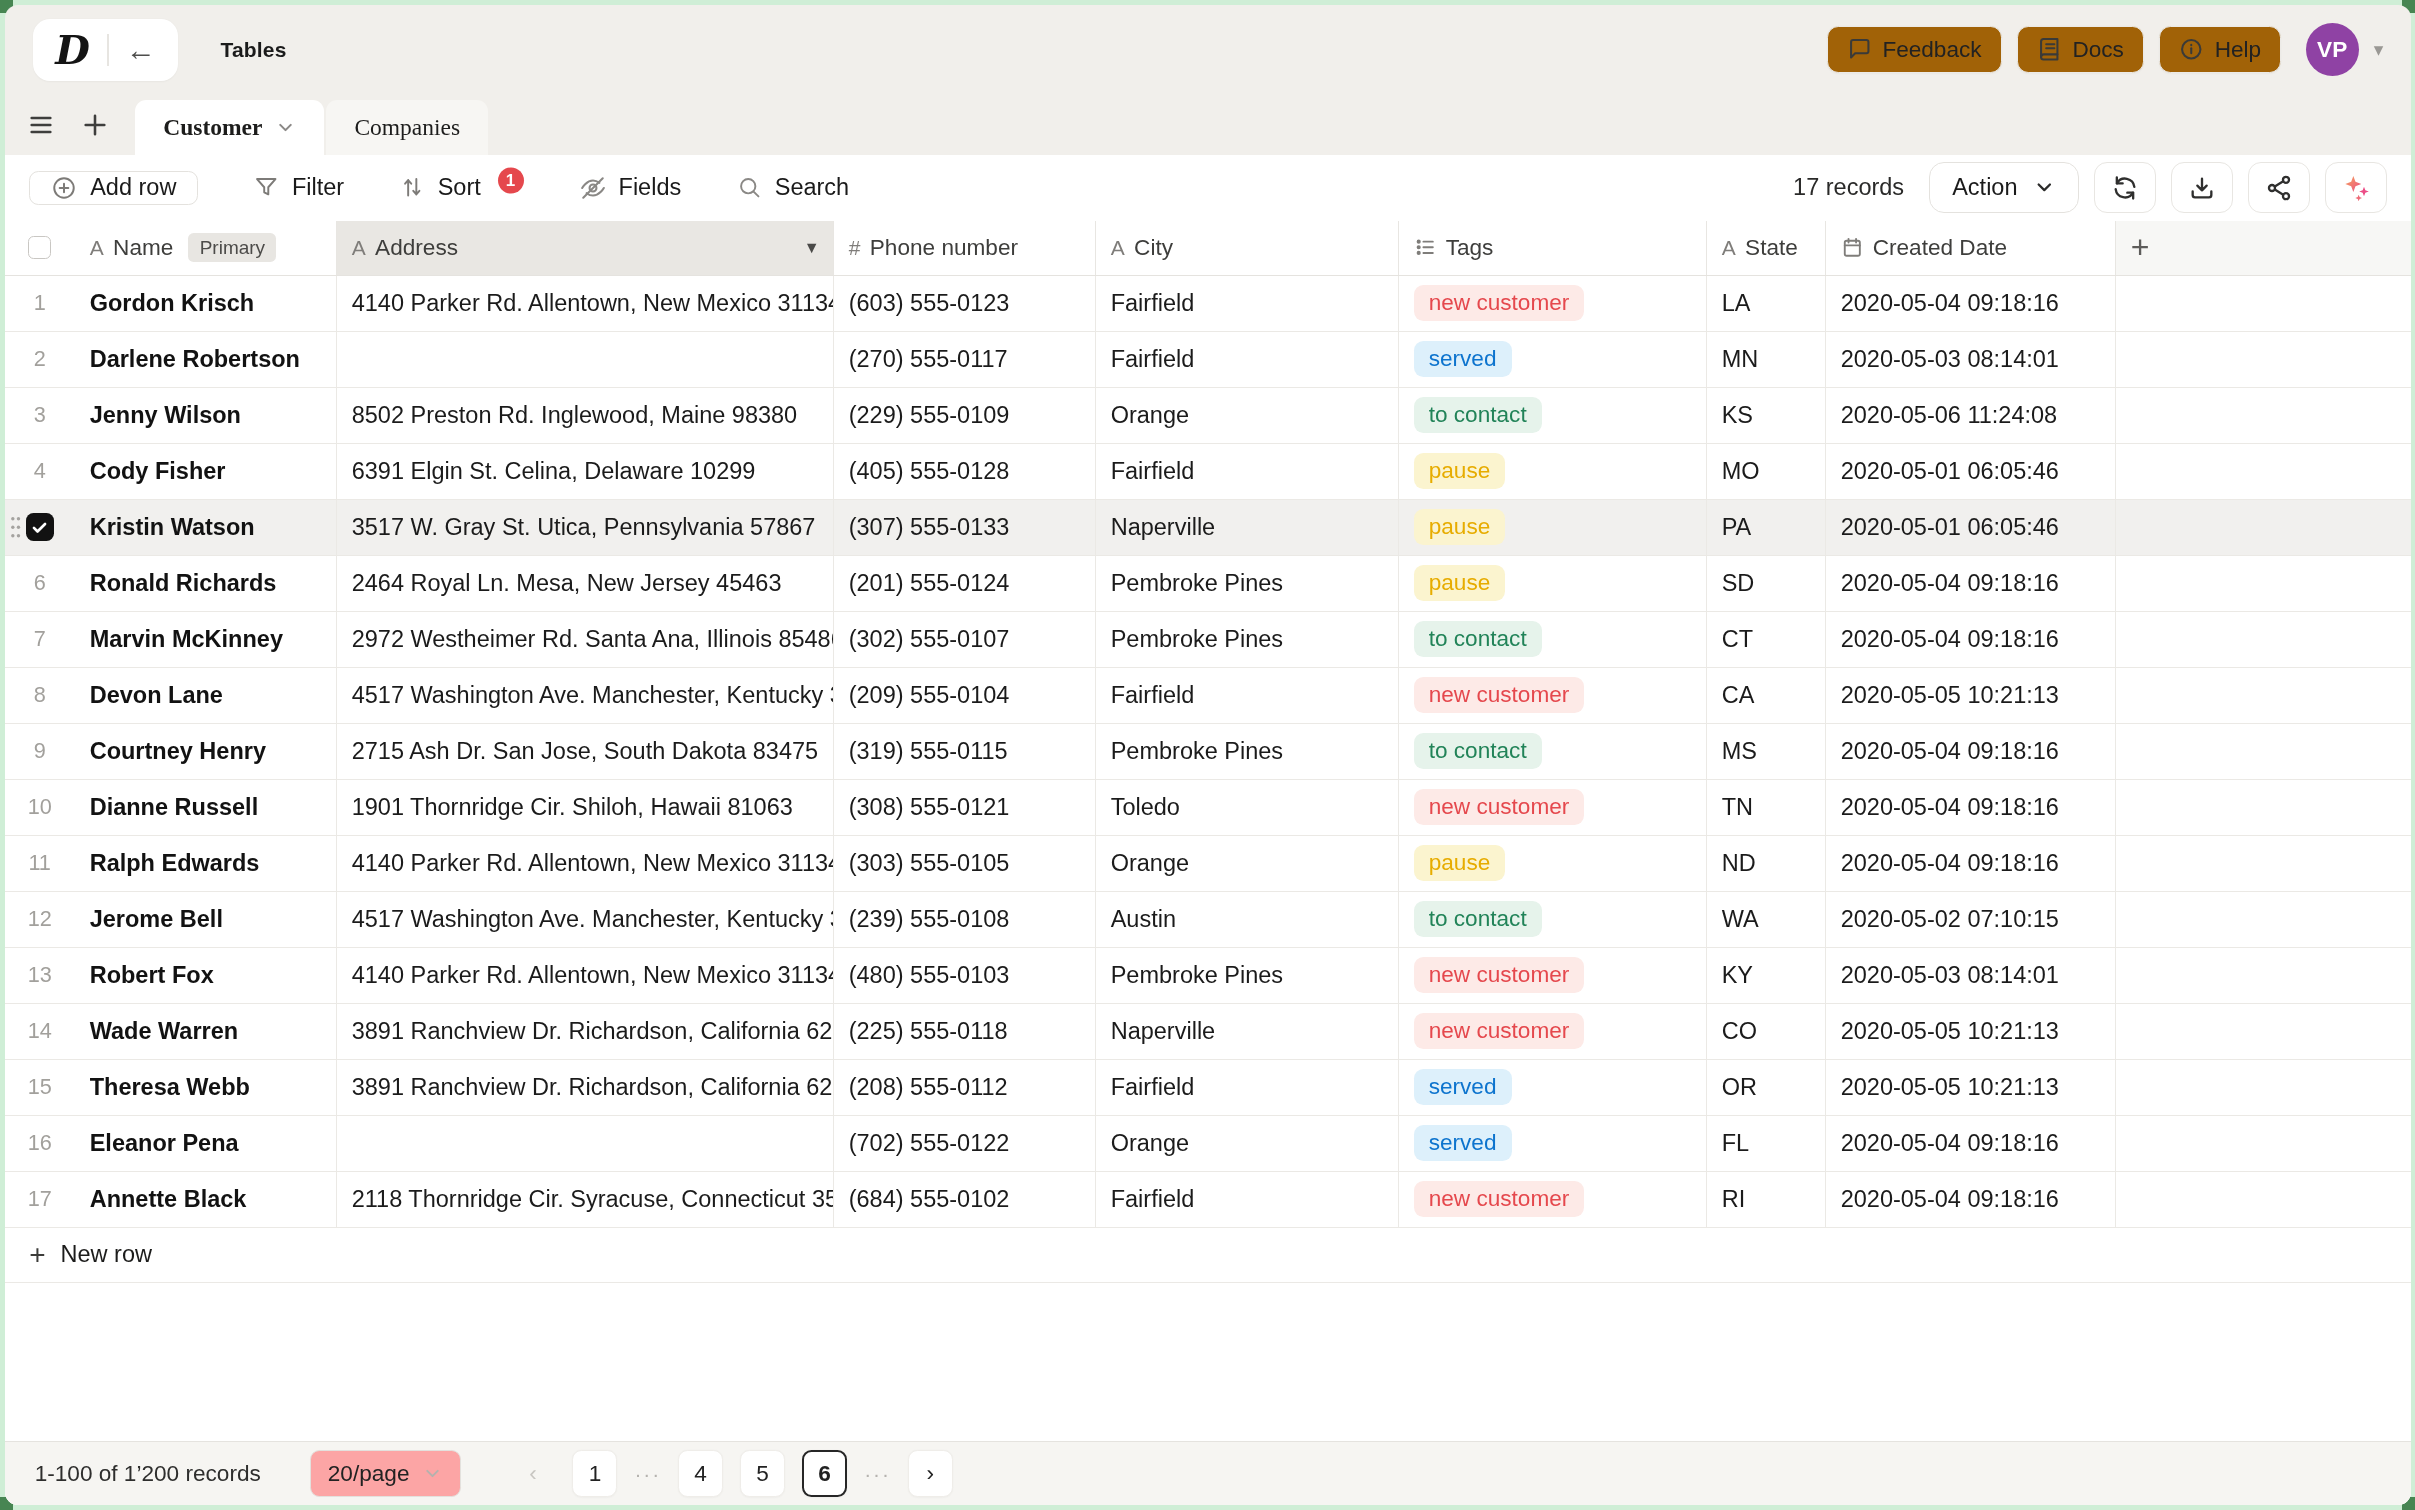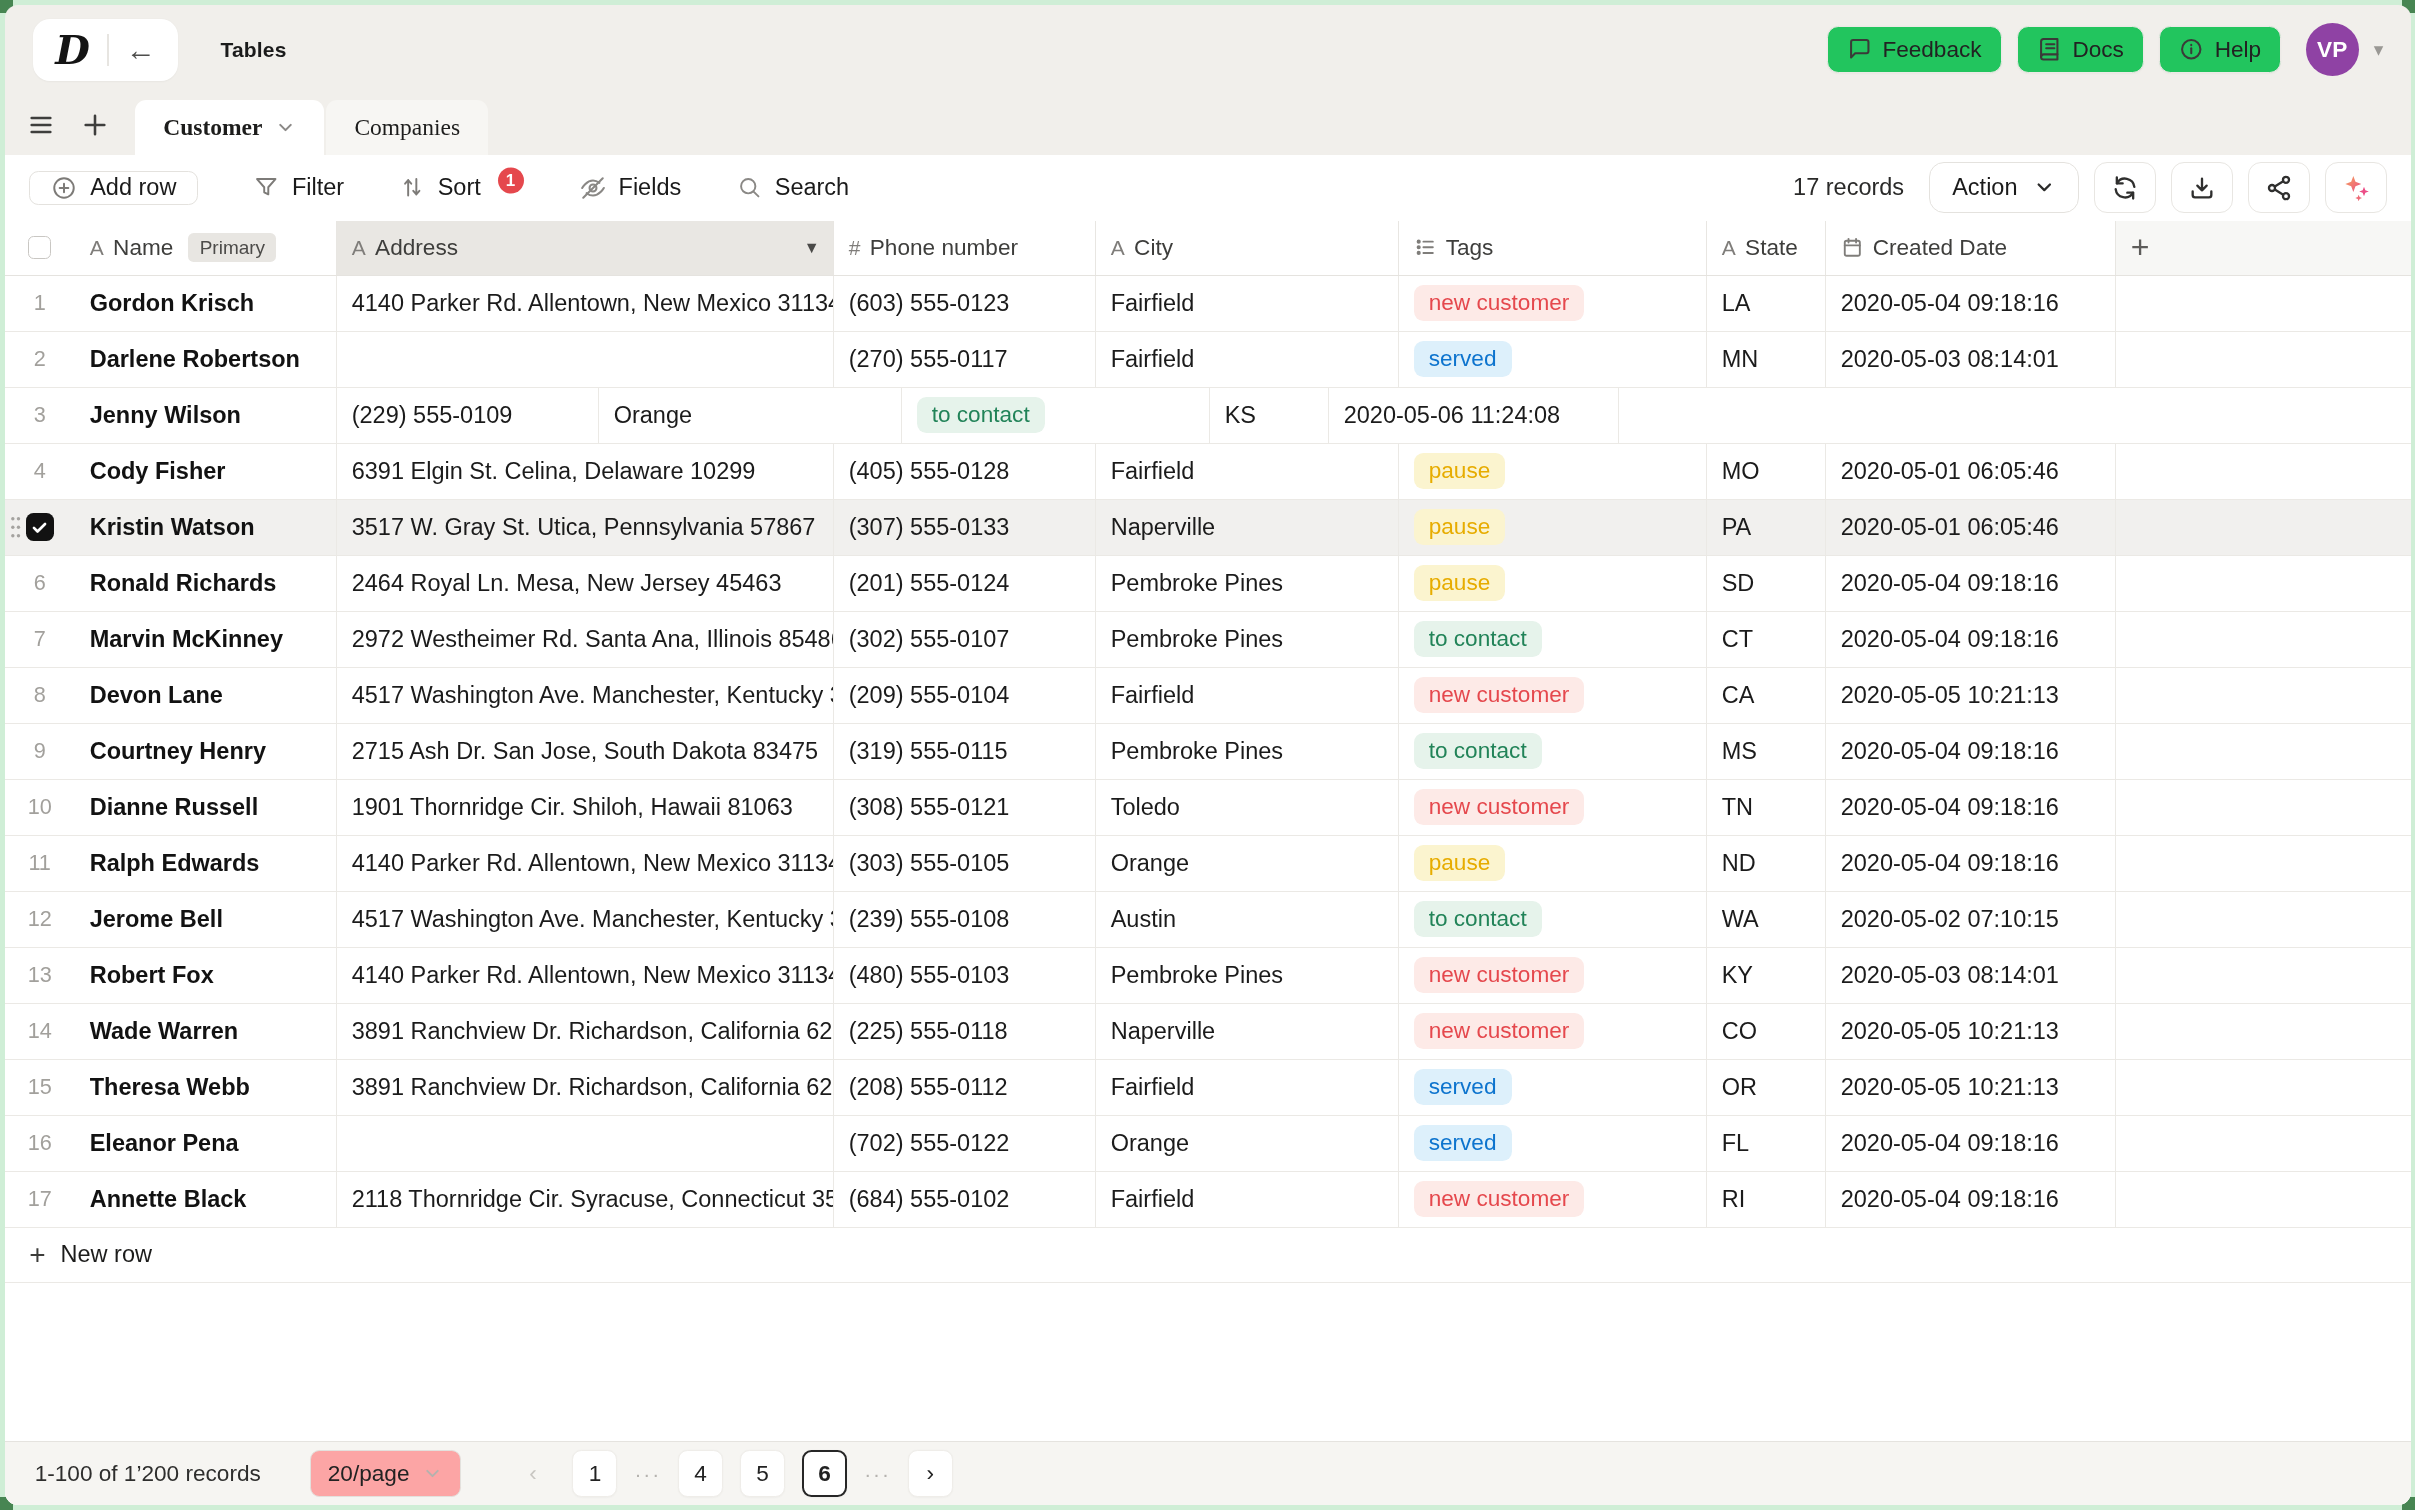--- a/index.html
+++ b/index.html
@@ -22,21 +22,21 @@
   .logo-pill {
     background:#fff; border-radius:17px; height:62px; padding:0 22.6px;
     display:flex; align-items:center; gap:17px; box-shadow:0 0.9px 1.9px rgba(0,0,0,.04);
   }
   .logo-glyph { font-family:"DejaVu Serif",serif; font-style:italic; font-weight:700; font-size:40px; line-height:1; color:#141414; }
   .logo-divider { width:1.9px; height:32px; background:#e7e5e1; }
   .back-arrow { font-size:30px; color:#4e4e4c; line-height:1; }
   .page-title { margin-left:42px; font-size:21px; font-weight:700; letter-spacing:0.2px; }
   .header-spacer { flex:1; }
   .hdr-btn {
-    background:#22c55e; border:0.9px solid #eceae6; border-radius:11.3px; height:47px;
+    background:#a16207; border:0.9px solid #eceae6; border-radius:11.3px; height:47px;
     display:flex; align-items:center; gap:11.3px; padding:0 19px; font-size:22.6px; font-weight:500; color:#222;
     margin-left:15px; box-shadow:0 0.9px 1.9px rgba(0,0,0,.03); cursor:pointer;
   }
   .hdr-btn svg { stroke:#3a3a38; }
   .avatar { width:53px; height:53px; border-radius:50%; background:#8f42a4; color:#fff;
     display:flex; align-items:center; justify-content:center; font-size:22.6px; font-weight:600; margin-left:24.5px; }
   .avatar-caret { margin-left:15px; color:#9a9894; font-size:19px; }
 
   
   .tab-strip { height:60px; display:flex; align-items:flex-end; padding-left:22.6px; flex:0 0 auto; }
@@ -374,20 +374,21 @@
             </div>
             <div class="t-cell col-6">MN</div>
             <div class="t-cell col-7">2020-05-03 08:14:01</div>
             <div class="t-cell col-8"></div>
           </div>
           <div class="t-row">
             <div class="t-cell col-0">
               <div class="row-num">3</div>
             </div>
             <div class="t-cell col-1 name-cell">Jenny Wilson</div>
+            <div class="t-cell col-2">8502 Preston Rd. Inglewood, Maine 98380</div>
             <div class="t-cell col-3">(229) 555-0109</div>
             <div class="t-cell col-4">Orange</div>
             <div class="t-cell col-5">
               <div class="tag-pill" style="background: rgb(230, 243, 235); color: rgb(33, 131, 88);">to contact</div>
             </div>
             <div class="t-cell col-6">KS</div>
             <div class="t-cell col-7">2020-05-06 11:24:08</div>
             <div class="t-cell col-8"></div>
           </div>
           <div class="t-row">

